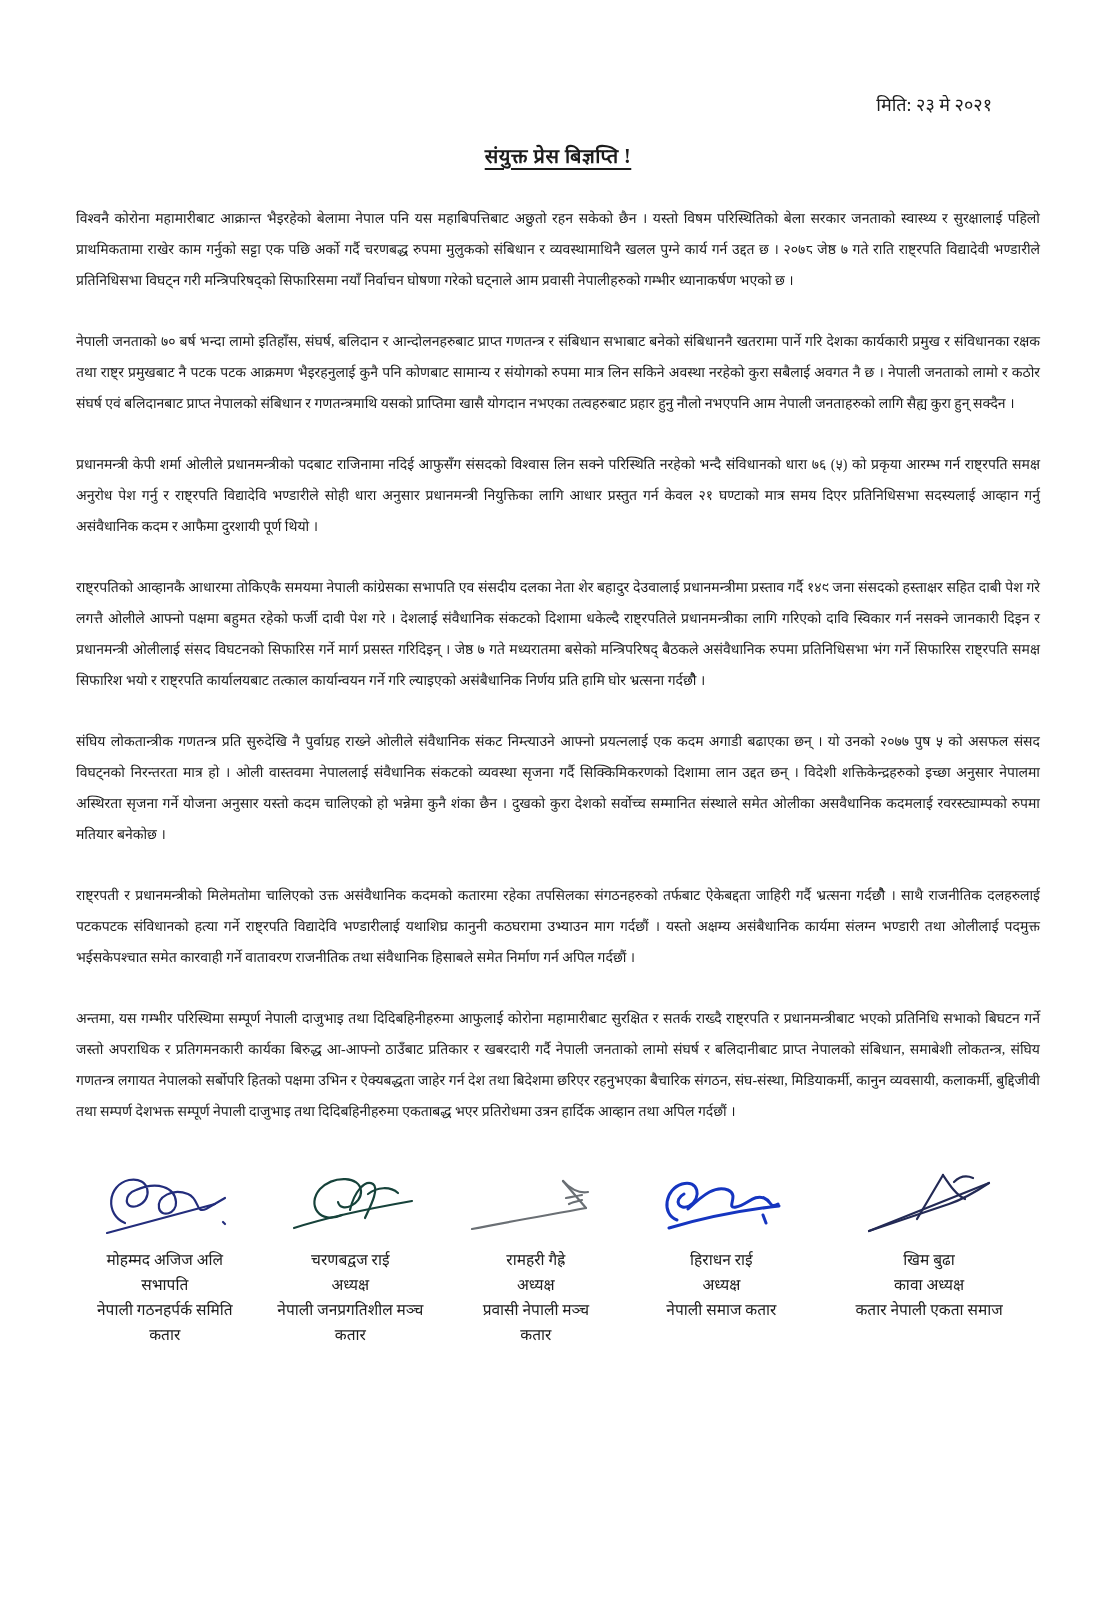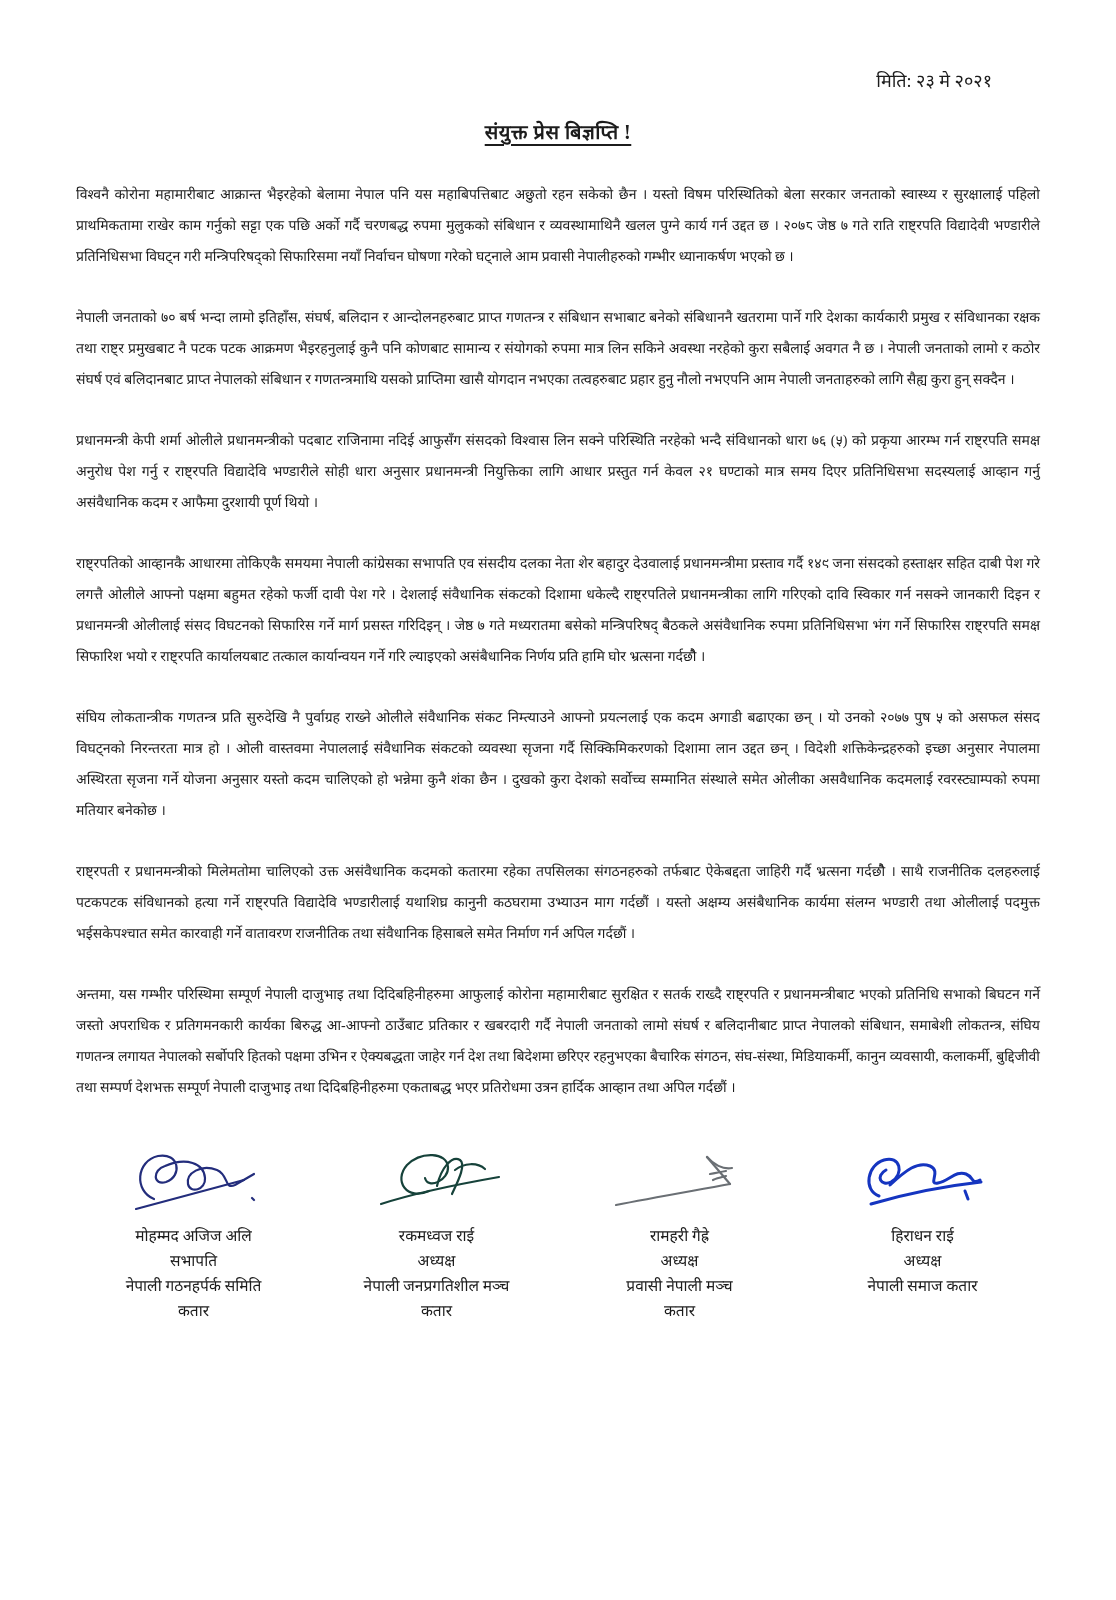--- a/index.html
+++ b/index.html
@@ -12,21 +12,21 @@
     height: 1600px;
     position: relative;
     font-family: "Liberation Serif", "DejaVu Serif", serif;
     color: #1c1c1c;
     overflow: hidden;
   }
   .page {
     box-sizing: border-box;
     width: 1116px;
     height: 1600px;
-    padding: 68px 76px 40px 76px;
+    padding: 92px 76px 40px 76px;
     background: #ffffff;
   }
   .date-line {
     text-align: right;
     padding-right: 48px;
     font-size: 18px;
     margin-bottom: 26px;
     color: #1c1c1c;
   }
   .doc-title {
@@ -107,21 +107,21 @@
       </div>
       <div class="sig-block">
         <div class="sig-art">
           <svg width="150" height="80" viewBox="0 0 140 80">
             <path d="M62 50 C40 60 26 40 40 24 C54 10 80 11 81 26 C82 39 61 49 58 37" fill="none" stroke="#16423a" stroke-width="2.2" stroke-linecap="round"></path>
             <path d="M70 45 C74 27 85 14 93 19 C100 24 89 44 85 53" fill="none" stroke="#16423a" stroke-width="2.2" stroke-linecap="round"></path>
             <path d="M88 29 C97 22 110 21 118 28" fill="none" stroke="#16423a" stroke-width="2.2" stroke-linecap="round"></path>
             <path d="M14 63 C48 52 92 43 132 36" fill="none" stroke="#16423a" stroke-width="2.2" stroke-linecap="round"></path>
           </svg>
         </div>
-        <div class="sig-line">रकमध्वज राई</div>
+        <div class="sig-line">चरणबद्वज राई</div>
         <div class="sig-line">अध्यक्ष</div>
         <div class="sig-line">नेपाली जनप्रगतिशील मञ्च</div>
         <div class="sig-line">कतार</div>
       </div>
       <div class="sig-block">
         <div class="sig-art">
           <svg width="150" height="80" viewBox="0 0 140 80">
             <path d="M6 64 C42 57 82 50 120 43" fill="none" stroke="#6a6f74" stroke-width="2.2" stroke-linecap="round"></path>
             <path d="M120 43 L97 16" fill="none" stroke="#6a6f74" stroke-width="2.2" stroke-linecap="round"></path>
             <path d="M97 16 C103 23 113 29 122 27" fill="none" stroke="#6a6f74" stroke-width="2.2" stroke-linecap="round"></path>
@@ -140,15 +140,29 @@
             <path d="M26 55 C10 49 14 24 31 19 C47 14 52 33 38 41 C28 46 22 35 33 29" fill="none" stroke="#1535c0" stroke-width="3" stroke-linecap="round"></path>
             <path d="M37 44 C53 29 65 20 77 25 C89 30 74 44 85 42 C96 40 103 29 113 33 C121 36 118 44 127 39" fill="none" stroke="#1535c0" stroke-width="3" stroke-linecap="round"></path>
             <path d="M18 63 C52 53 92 45 128 41" fill="none" stroke="#1535c0" stroke-width="3" stroke-linecap="round"></path>
             <path d="M112 50 l3 8" fill="none" stroke="#1535c0" stroke-width="3" stroke-linecap="round"></path>
           </svg>
         </div>
         <div class="sig-line">हिराधन राई</div>
         <div class="sig-line">अध्यक्ष</div>
         <div class="sig-line">नेपाली समाज कतार</div>
       </div>
+      <div class="sig-block wide">
+        <div class="sig-art">
+          <svg width="150" height="80" viewBox="0 0 140 80">
+            <path d="M10 66 L130 18" fill="none" stroke="#232a55" stroke-width="2.2" stroke-linecap="round"></path>
+            <path d="M130 18 C118 26 102 35 90 39 L10 66" fill="none" stroke="#232a55" stroke-width="2.2" stroke-linecap="round"></path>
+            <path d="M58 54 L84 10" fill="none" stroke="#232a55" stroke-width="2.2" stroke-linecap="round"></path>
+            <path d="M84 10 C90 19 97 30 106 34" fill="none" stroke="#232a55" stroke-width="2.2" stroke-linecap="round"></path>
+            <path d="M95 17 C100 12 107 10 114 13" fill="none" stroke="#232a55" stroke-width="2.2" stroke-linecap="round"></path>
+          </svg>
+        </div>
+        <div class="sig-line">खिम बुढा</div>
+        <div class="sig-line">कावा अध्यक्ष</div>
+        <div class="sig-line">कतार नेपाली एकता समाज</div>
+      </div>
     </div>
 
 </div>
 
 </body></html>

